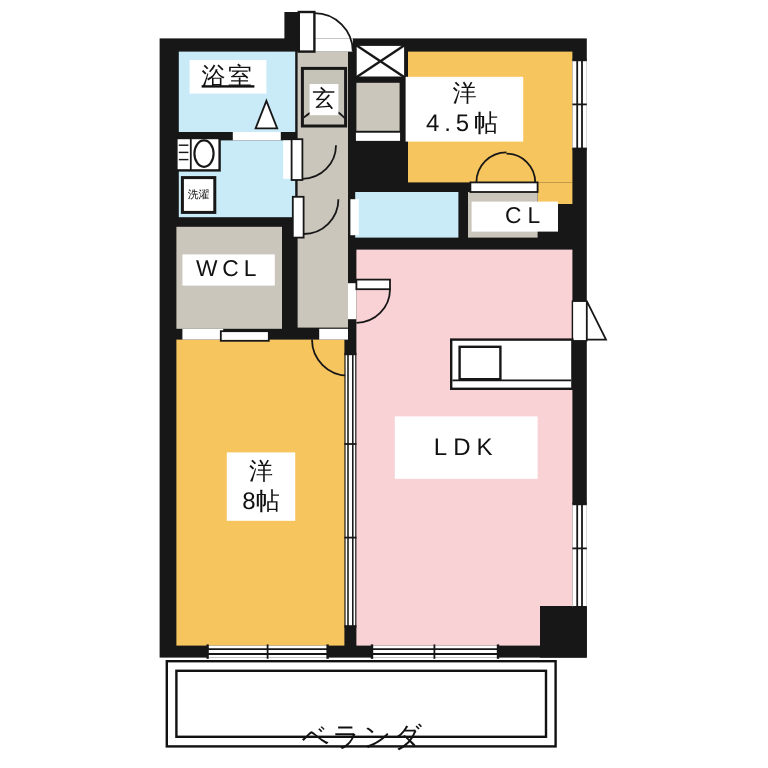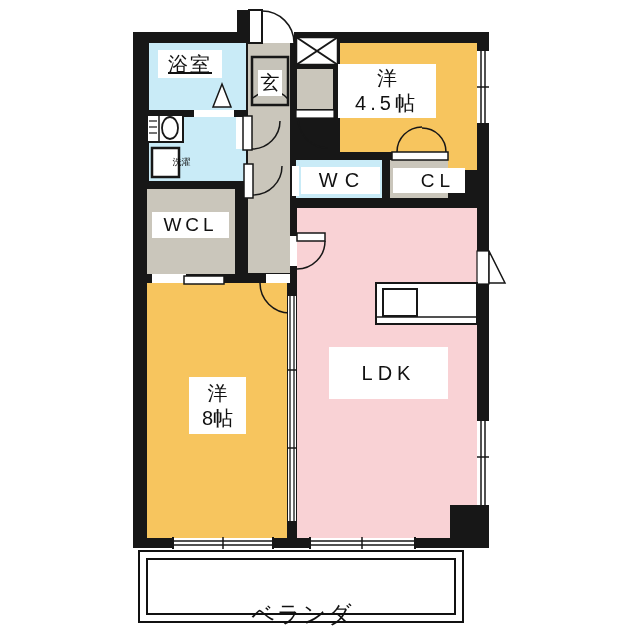--- a/index.html
+++ b/index.html
@@ -167,36 +167,33 @@
       <rect x="376" y="283" width="101" height="41" fill="#fff" stroke="#171717" stroke-width="2"></rect>
       <line x1="377" y1="317" x2="476" y2="317" stroke="#171717" stroke-width="1.5"></line>
       <rect x="383" y="289" width="34" height="27" fill="#fff" stroke="#171717" stroke-width="2"></rect>
     </g>
   </svg>
 
   <div class="abs label" style="left:158px;top:50px;width:64px;height:28px;font-size:20px;letter-spacing:2px;text-decoration:underline;">
     <span>浴室</span>
   </div>
 
-  <div class="abs label" style="left:170px;top:156px;width:23px;height:13px;font-size:9px;background:transparent;">
+  <div class="abs label" style="left:154px;top:156px;width:23px;height:13px;font-size:9px;background:transparent;">
     <span>洗濯</span>
   </div>
 
   <div class="abs label" style="left:258px;top:70px;width:24px;height:26px;font-size:19px;">
     <span>玄</span>
   </div>
 
   <div class="abs label" style="left:338px;top:64px;width:98px;height:54px;font-size:20px;">
     <span class="l1">洋</span>
     <span class="l2" style="letter-spacing:4px;">4.5帖</span>
   </div>
 
-  <div class="abs label" style="left:301px;top:167px;width:75px;height:27px;font-size:20px;letter-spacing:7px;padding-left:4px;">
-    <span>WC</span>
-  </div>
 
   <div class="abs label" style="left:393px;top:168px;width:54px;height:25px;font-size:19px;letter-spacing:5px;padding-left:18px;">
     <span>CL</span>
   </div>
 
   <div class="abs label" style="left:152px;top:212px;width:77px;height:26px;font-size:19px;letter-spacing:4px;padding-left:0;">
     <span>WCL</span>
   </div>
 
   <div class="abs label" style="left:189px;top:377px;width:57px;height:57px;font-size:20px;">

